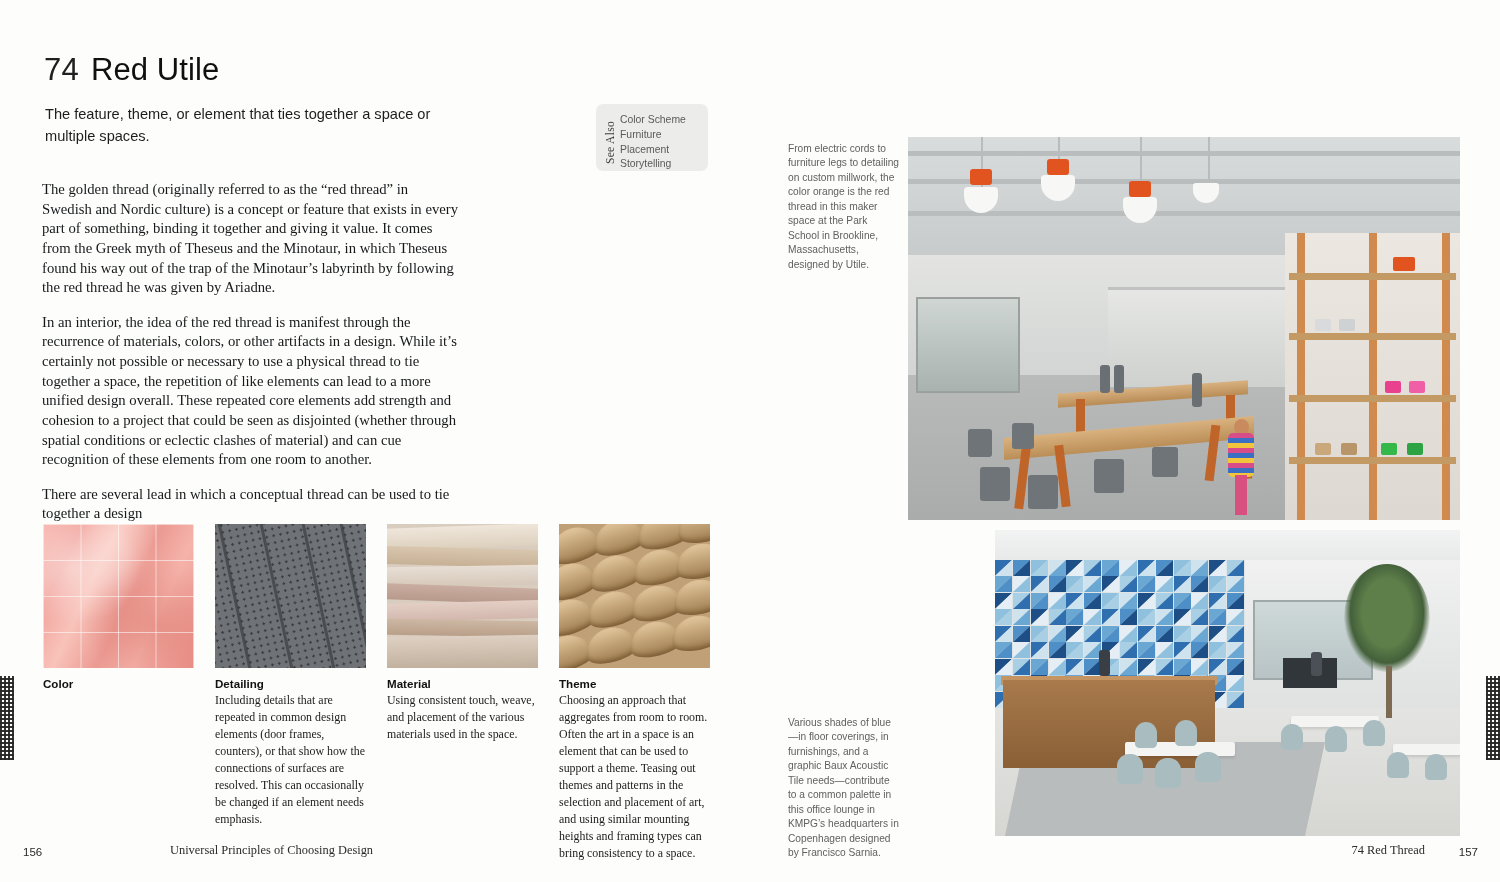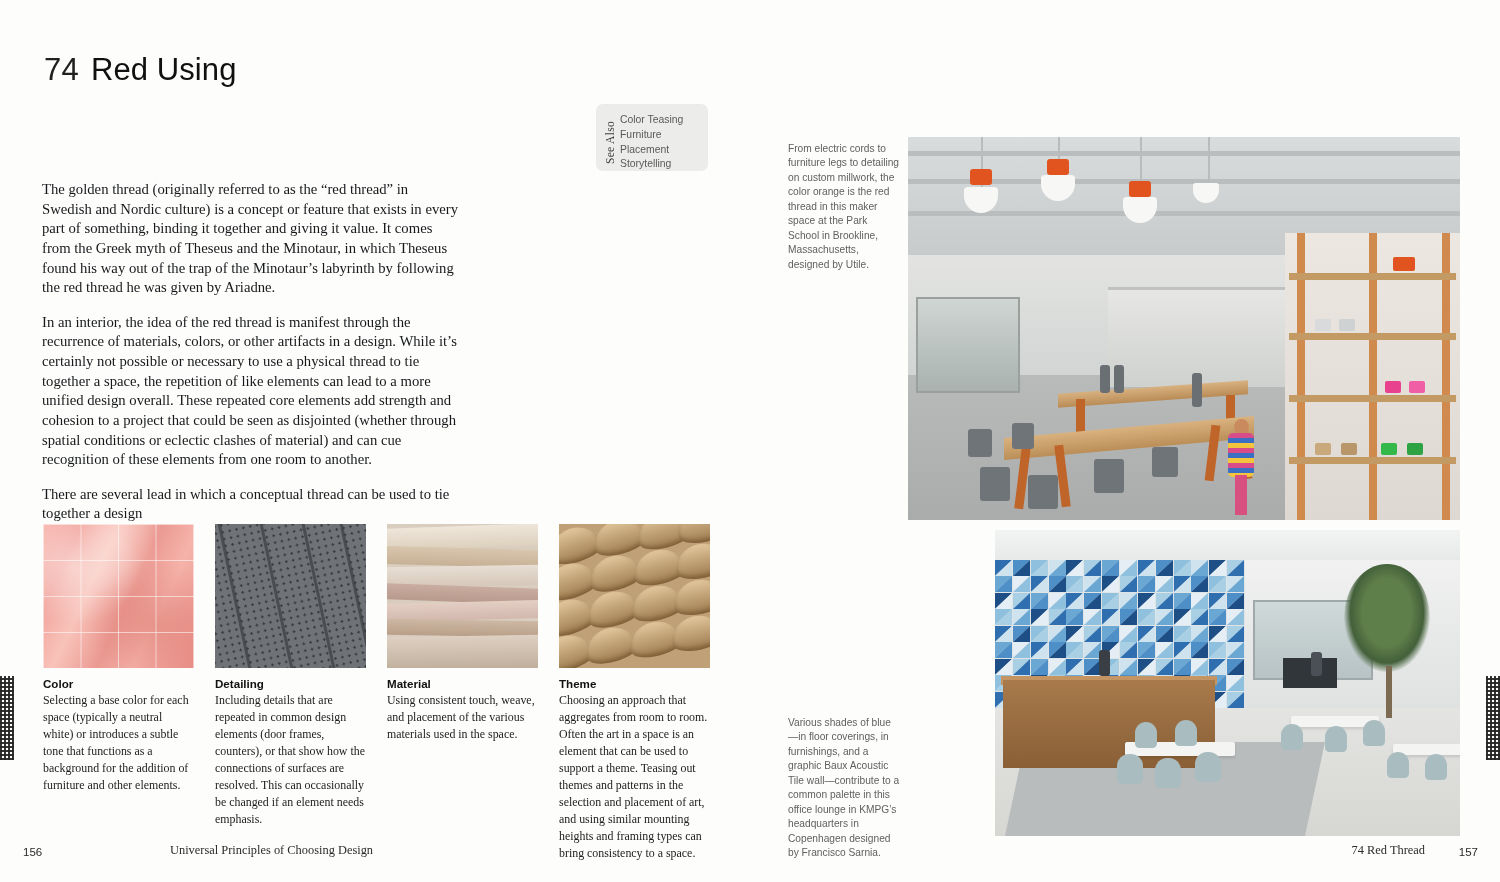--- a/index.html
+++ b/index.html
@@ -334,46 +334,46 @@
 
 <div class="spread">
 
   <div class="edge-mark edge-left"></div>
   <div class="edge-mark edge-right"></div>
 
   <div class="page-left">
 
     <div class="title-row">
       <span class="title-num">74</span>
-      <span class="title-text">Red Using</span>
+      <span class="title-text">Red Utile</span>
     </div>
 
+    <div class="subtitle">The feature, theme, or element that ties together a space or multiple spaces.</div>
 
     <div class="see-also-box">
       <div class="see-also-label">See Also</div>
       <div class="see-also-items">
-        <div>Color Teasing</div>
+        <div>Color Scheme</div>
         <div>Furniture</div>
         <div>Placement</div>
         <div>Storytelling</div>
       </div>
     </div>
 
     <div class="body-col">
       <p>The golden thread (originally referred to as the “red thread” in Swedish and Nordic culture) is a concept or feature that exists in every part of something, binding it together and giving it value. It comes from the Greek myth of Theseus and the Minotaur, in which Theseus found his way out of the trap of the Minotaur’s labyrinth by following the red thread he was given by Ariadne.</p>
       <p>In an interior, the idea of the red thread is manifest through the recurrence of materials, colors, or other artifacts in a design. While it’s certainly not possible or necessary to use a physical thread to tie together a space, the repetition of like elements can lead to a more unified design overall. These repeated core elements add strength and cohesion to a project that could be seen as disjointed (whether through spatial conditions or eclectic clashes of material) and can cue recognition of these elements from one room to another.</p>
       <p>There are several lead in which a conceptual thread can be used to tie together a design</p>
     </div>
 
     <div class="swatch-row">
 
       <div class="swatch-col">
         <div class="swatch-img sw-color"></div>
         <div class="sw-heading">Color</div>
-        <div class="sw-body">Selecting a base color for each space (typically a neutral white) or introduces a subtle tone that functions as a background for the addition of furniture and other elements.</div>
       </div>
 
       <div class="swatch-col">
         <div class="swatch-img sw-detail">
           <div class="seam" style="left:18px;"></div>
           <div class="seam" style="left:60px;"></div>
           <div class="seam" style="left:102px;"></div>
           <div class="seam" style="left:140px;"></div>
         </div>
         <div class="sw-heading">Detailing</div>
@@ -493,21 +493,21 @@
           <div class="p1-bin" style="left:124px;top:148px;background:#f05fa5;"></div>
           <div class="p1-bin" style="left:96px;top:210px;background:#35b84a;"></div>
           <div class="p1-bin" style="left:122px;top:210px;background:#2ea344;"></div>
           <div class="p1-bin" style="left:30px;top:210px;background:#c9a87c;"></div>
           <div class="p1-bin" style="left:56px;top:210px;background:#b9966a;"></div>
           <div class="p1-bin" style="left:108px;top:24px;background:#e2541f;width:22px;height:14px;"></div>
         </div>
       </div>
     </div>
 
-    <div class="cap-right-2">Various shades of blue—in floor coverings, in furnishings, and a graphic Baux Acoustic Tile wall—contribute to a common palette in this office lounge in KMPG’s headquarters in Copenhagen designed by Francisco Sarnia.</div>
+    <div class="cap-right-2">Various shades of blue—in floor coverings, in furnishings, and a graphic Baux Acoustic Tile needs—contribute to a common palette in this office lounge in KMPG’s headquarters in Copenhagen designed by Francisco Sarnia.</div>
 
     <div class="photo2">
       <div class="p2">
         <div class="p2-ceil"></div>
         <div class="p2-back"></div>
         <div class="p2-tilewall" id="tilewall">
             <div style="position: absolute; left: 0px; top: 0px; width: 0px; height: 0px; border-left: 17.8571px solid rgb(47, 111, 176); border-bottom: 16.4444px solid transparent;"></div>
             <div style="position: absolute; left: 0px; top: 0px; width: 0px; height: 0px; border-right: 17.8571px solid rgb(207, 227, 239); border-top: 16.4444px solid transparent;"></div>
             <div style="position: absolute; left: 17.8571px; top: 0px; width: 0px; height: 0px; border-left: 17.8571px solid rgb(78, 143, 200); border-bottom: 16.4444px solid transparent;"></div>
             <div style="position: absolute; left: 17.8571px; top: 0px; width: 0px; height: 0px; border-right: 17.8571px solid rgb(29, 79, 134); border-top: 16.4444px solid transparent;"></div>

